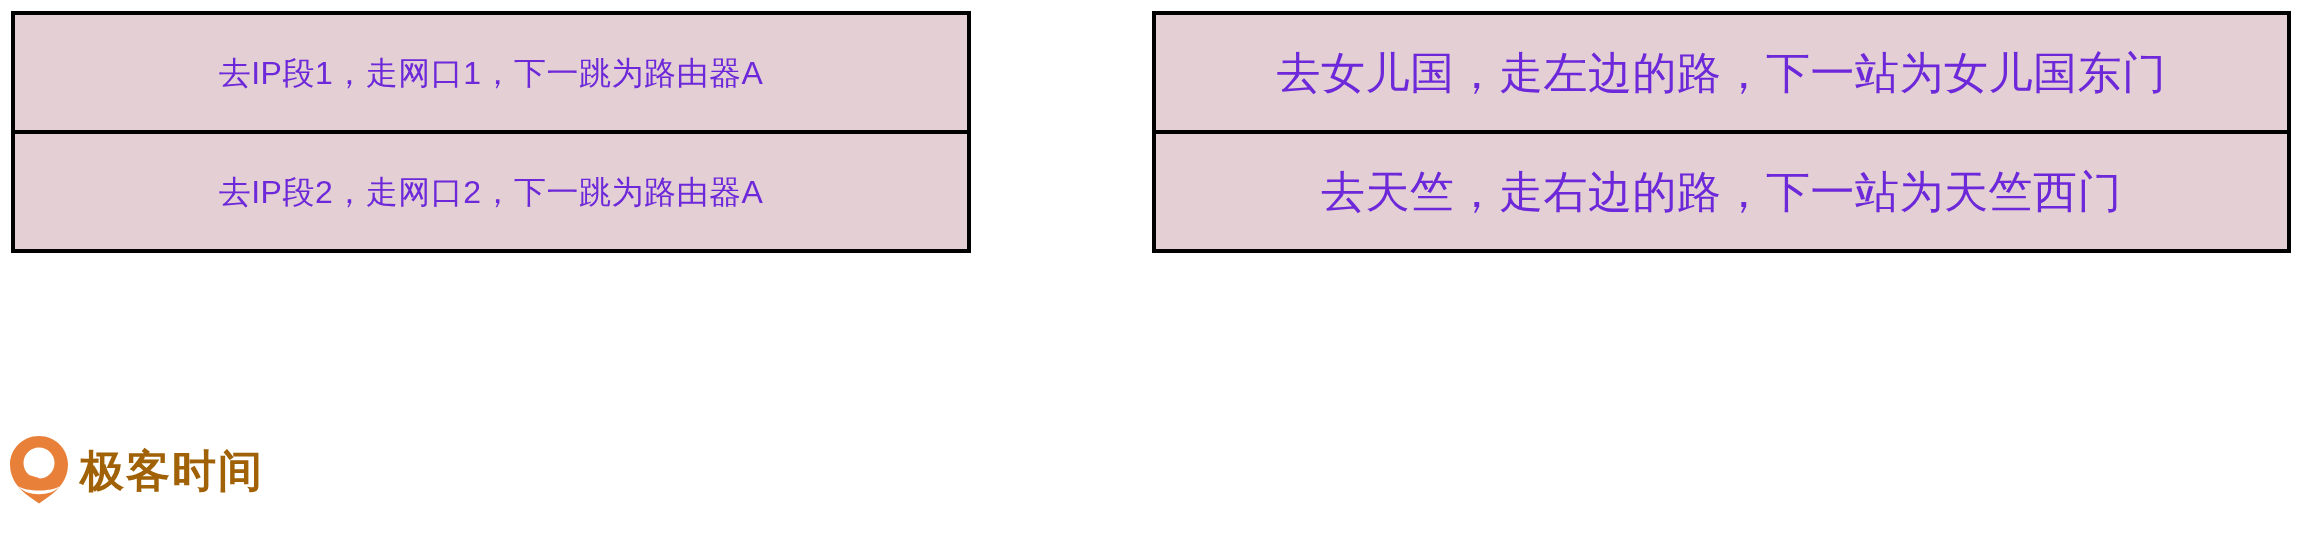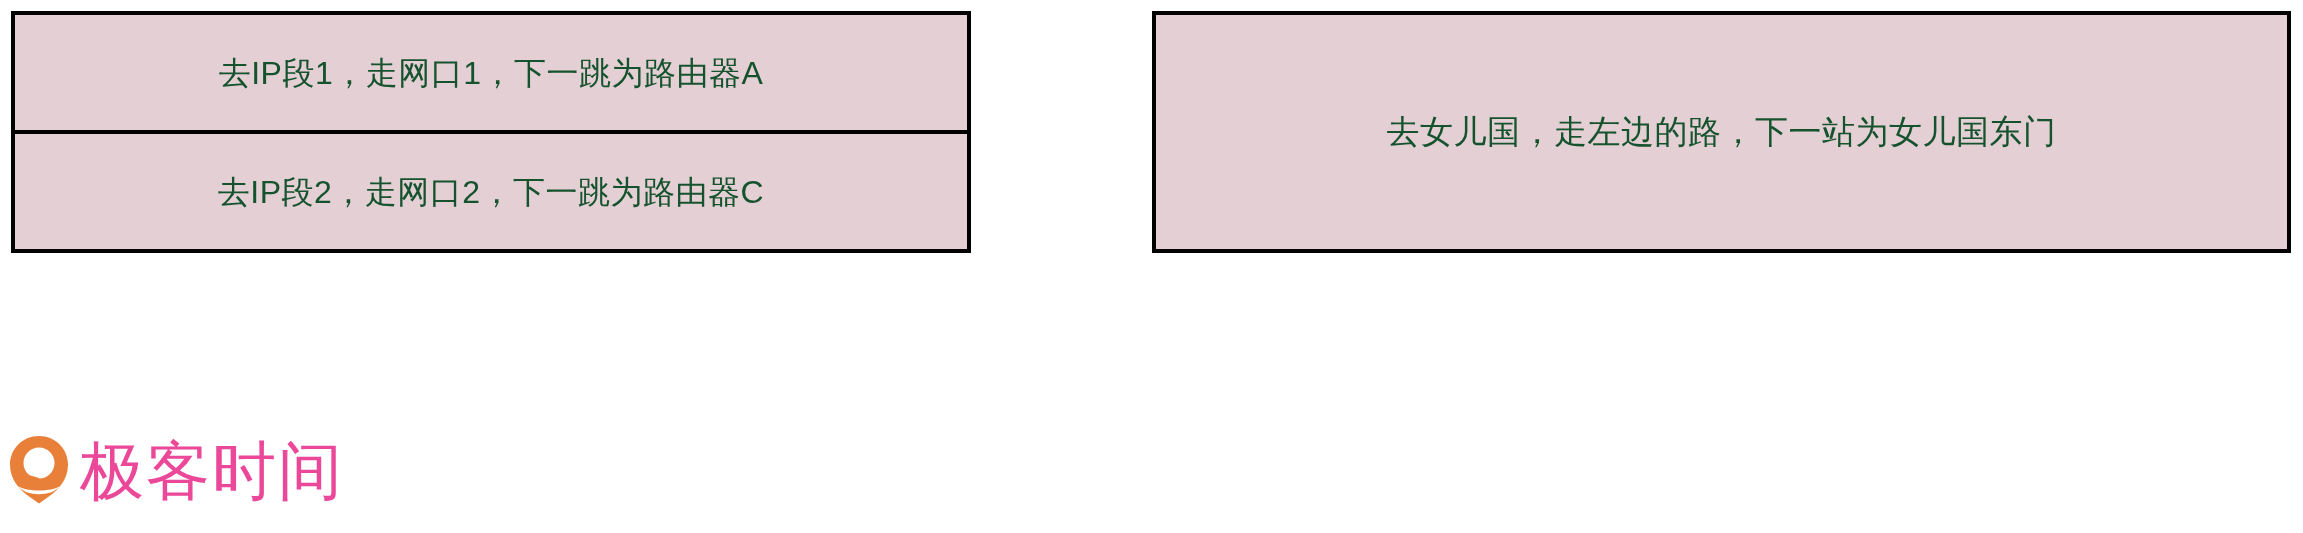--- a/index.html
+++ b/index.html
@@ -56,75 +56,78 @@
     justify-content: center;
     background: #e4cfd4;
     border-bottom: 4px solid #000000;
     overflow: hidden;
   }
   .row:last-child {
     border-bottom: none;
   }
 
   .row-text {
-    color: #14532d;
+    color: #6d28d9;
     font-size: 32px;
     line-height: 1.25;
     letter-spacing: 0.5px;
     white-space: nowrap;
     text-align: center;
   }
 
   .table.right .row-text {
-    font-size: 33px;
+    font-size: 44px;
   }
 
   
   .logo {
     position: absolute;
     left: 8px;
     top: 434px;
     display: flex;
     align-items: center;
     gap: 10px;
   }
 
   .logo-mark {
     width: 62px;
     height: 74px;
     flex: 0 0 auto;
     display: block;
   }
 
   .logo-text {
-    font-size: 64px;
-    font-weight: 400;
-    color: #ec4899;
+    font-size: 44px;
+    font-weight: 700;
+    color: #a16207;
     letter-spacing: 2px;
     line-height: 1;
     white-space: nowrap;
   }
 </style>
 </head>
 <body>
 
 <div class="canvas">
 
   <div class="table left">
     <div class="row">
       <span class="row-text">去IP段1，走网口1，下一跳为路由器A</span>
     </div>
     <div class="row">
-      <span class="row-text">去IP段2，走网口2，下一跳为路由器C</span>
+      <span class="row-text">去IP段2，走网口2，下一跳为路由器A</span>
     </div>
   </div>
 
   <div class="table right">
     <div class="row">
       <span class="row-text">去女儿国，走左边的路，下一站为女儿国东门</span>
+    </div>
+    <div class="row">
+      <span class="row-text">去天竺，走右边的路，下一站为天竺西门</span>
     </div>
   </div>
 
   <div class="logo">
     <svg class="logo-mark" viewBox="0 0 62 74">
 
       <path d="M31 2 C14.5 2 2 14.8 2 30.8 C2 44 10 55.5 22.5 63.5 L31 69.5 L39.5 63.5 C52 55.5 60 44 60 30.8 C60 14.8 47.5 2 31 2 Z" fill="#e8803a"></path>
 
       <circle cx="31" cy="29" r="15.5" fill="#ffffff"></circle>
 

